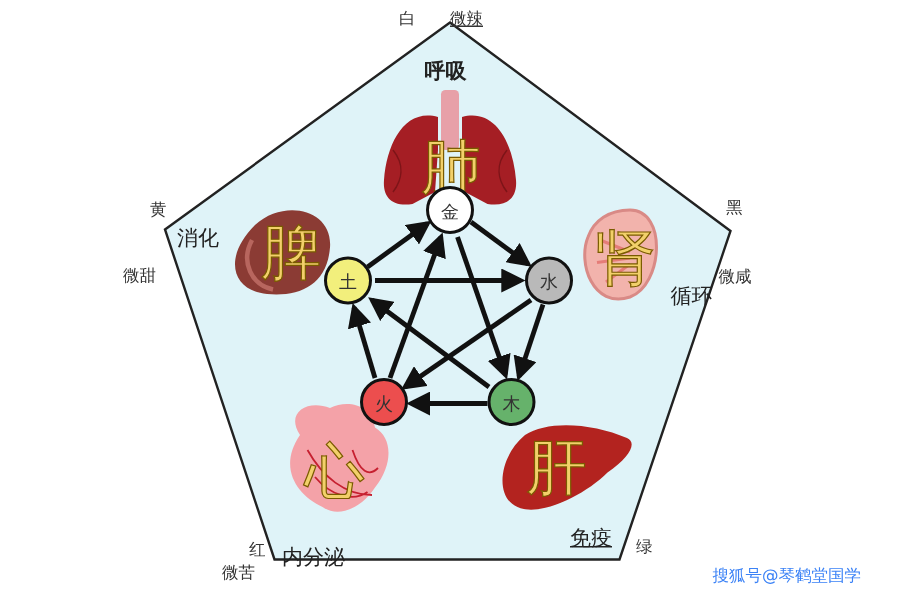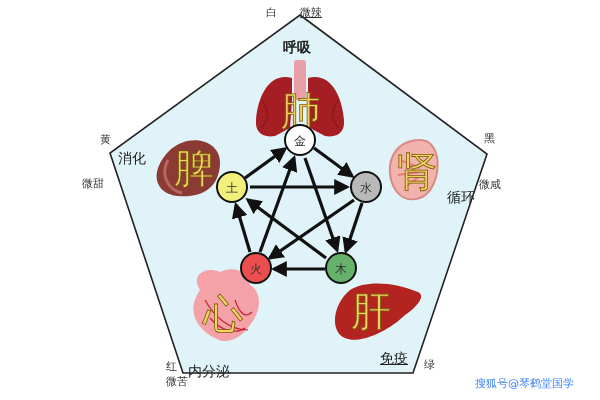--- a/index.html
+++ b/index.html
@@ -114,17 +114,17 @@
 <span class="lbl outer" style="left:266px;top:5px;">白</span>
 <span class="lbl outer" style="left:300px;top:5px;text-decoration:underline;">微辣</span>
 
 <span class="lbl outer" style="left:100px;top:132px;">黄</span>
 <span class="lbl outer" style="left:82px;top:176px;">微甜</span>
 
 <span class="lbl outer" style="left:484px;top:131px;">黑</span>
 <span class="lbl outer" style="left:479px;top:177px;">微咸</span>
 
 <span class="lbl outer" style="left:166px;top:359px;">红</span>
-<span class="lbl outer" style="left:166px;top:374px;">微苦</span>
+<span class="lbl outer" style="left:148px;top:374px;">微苦</span>
 
 <span class="lbl outer" style="left:424px;top:357px;">绿</span>
 
 <span class="watermark">搜狐号@琴鹤堂国学</span>
 
 </body></html>

